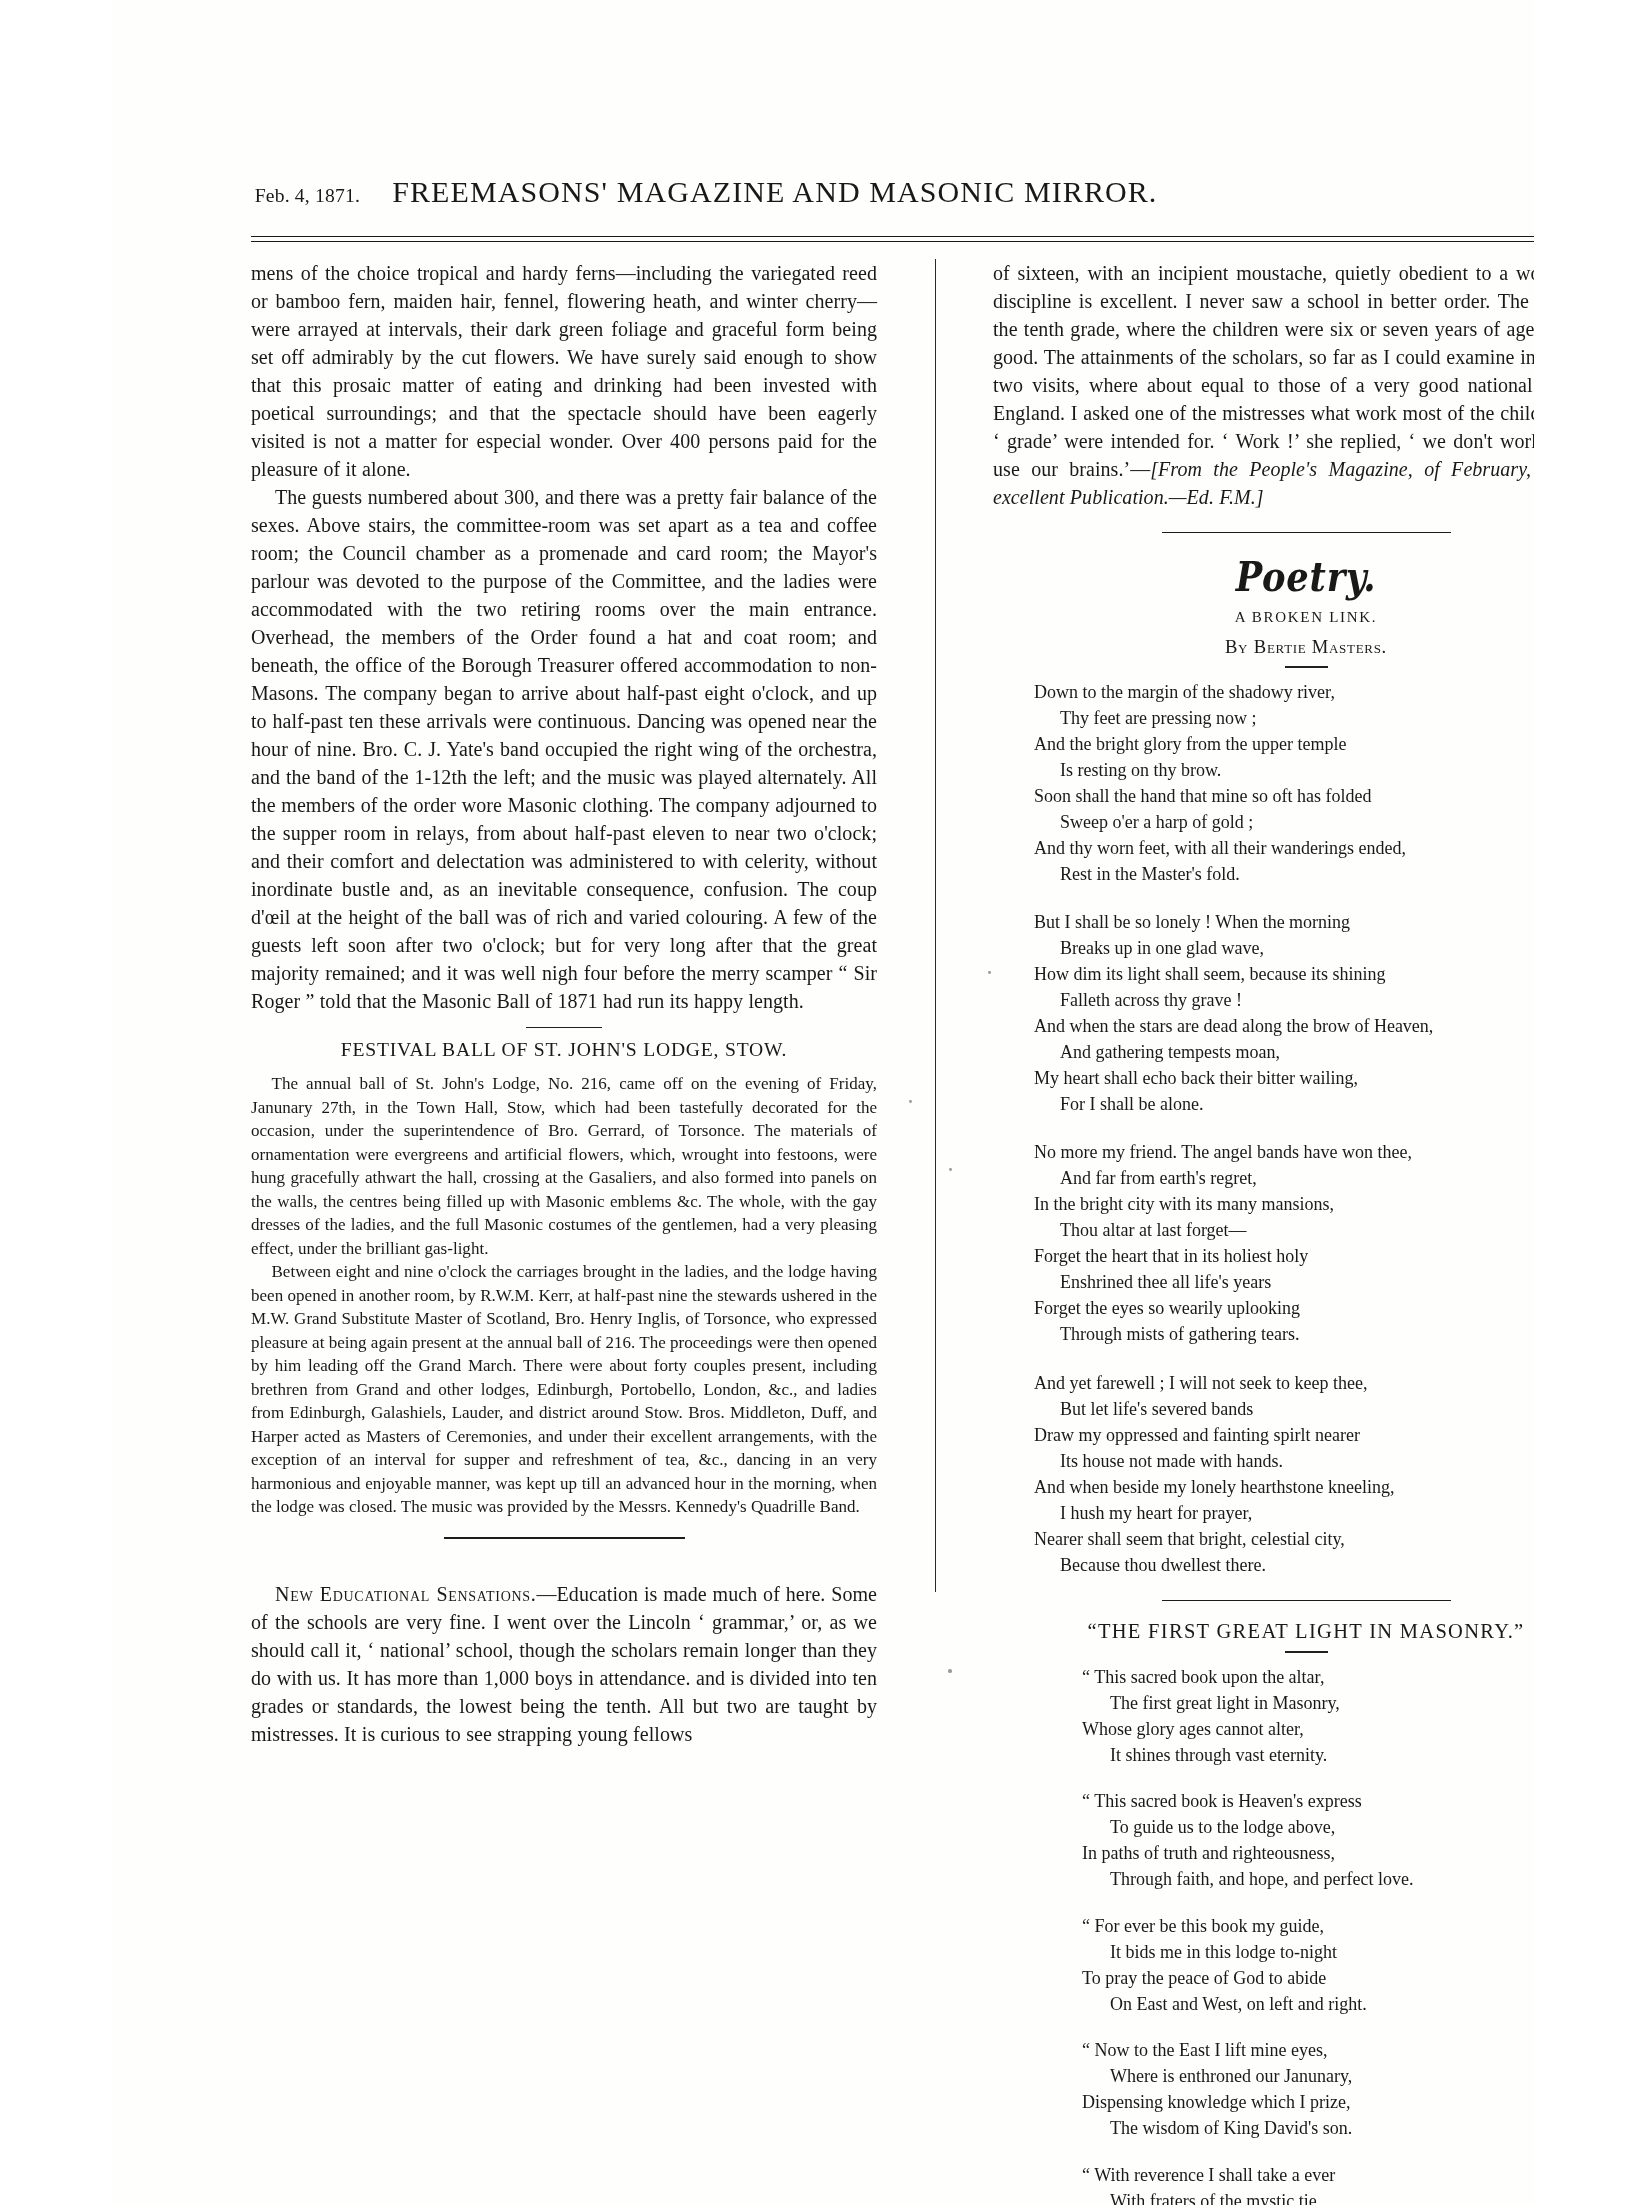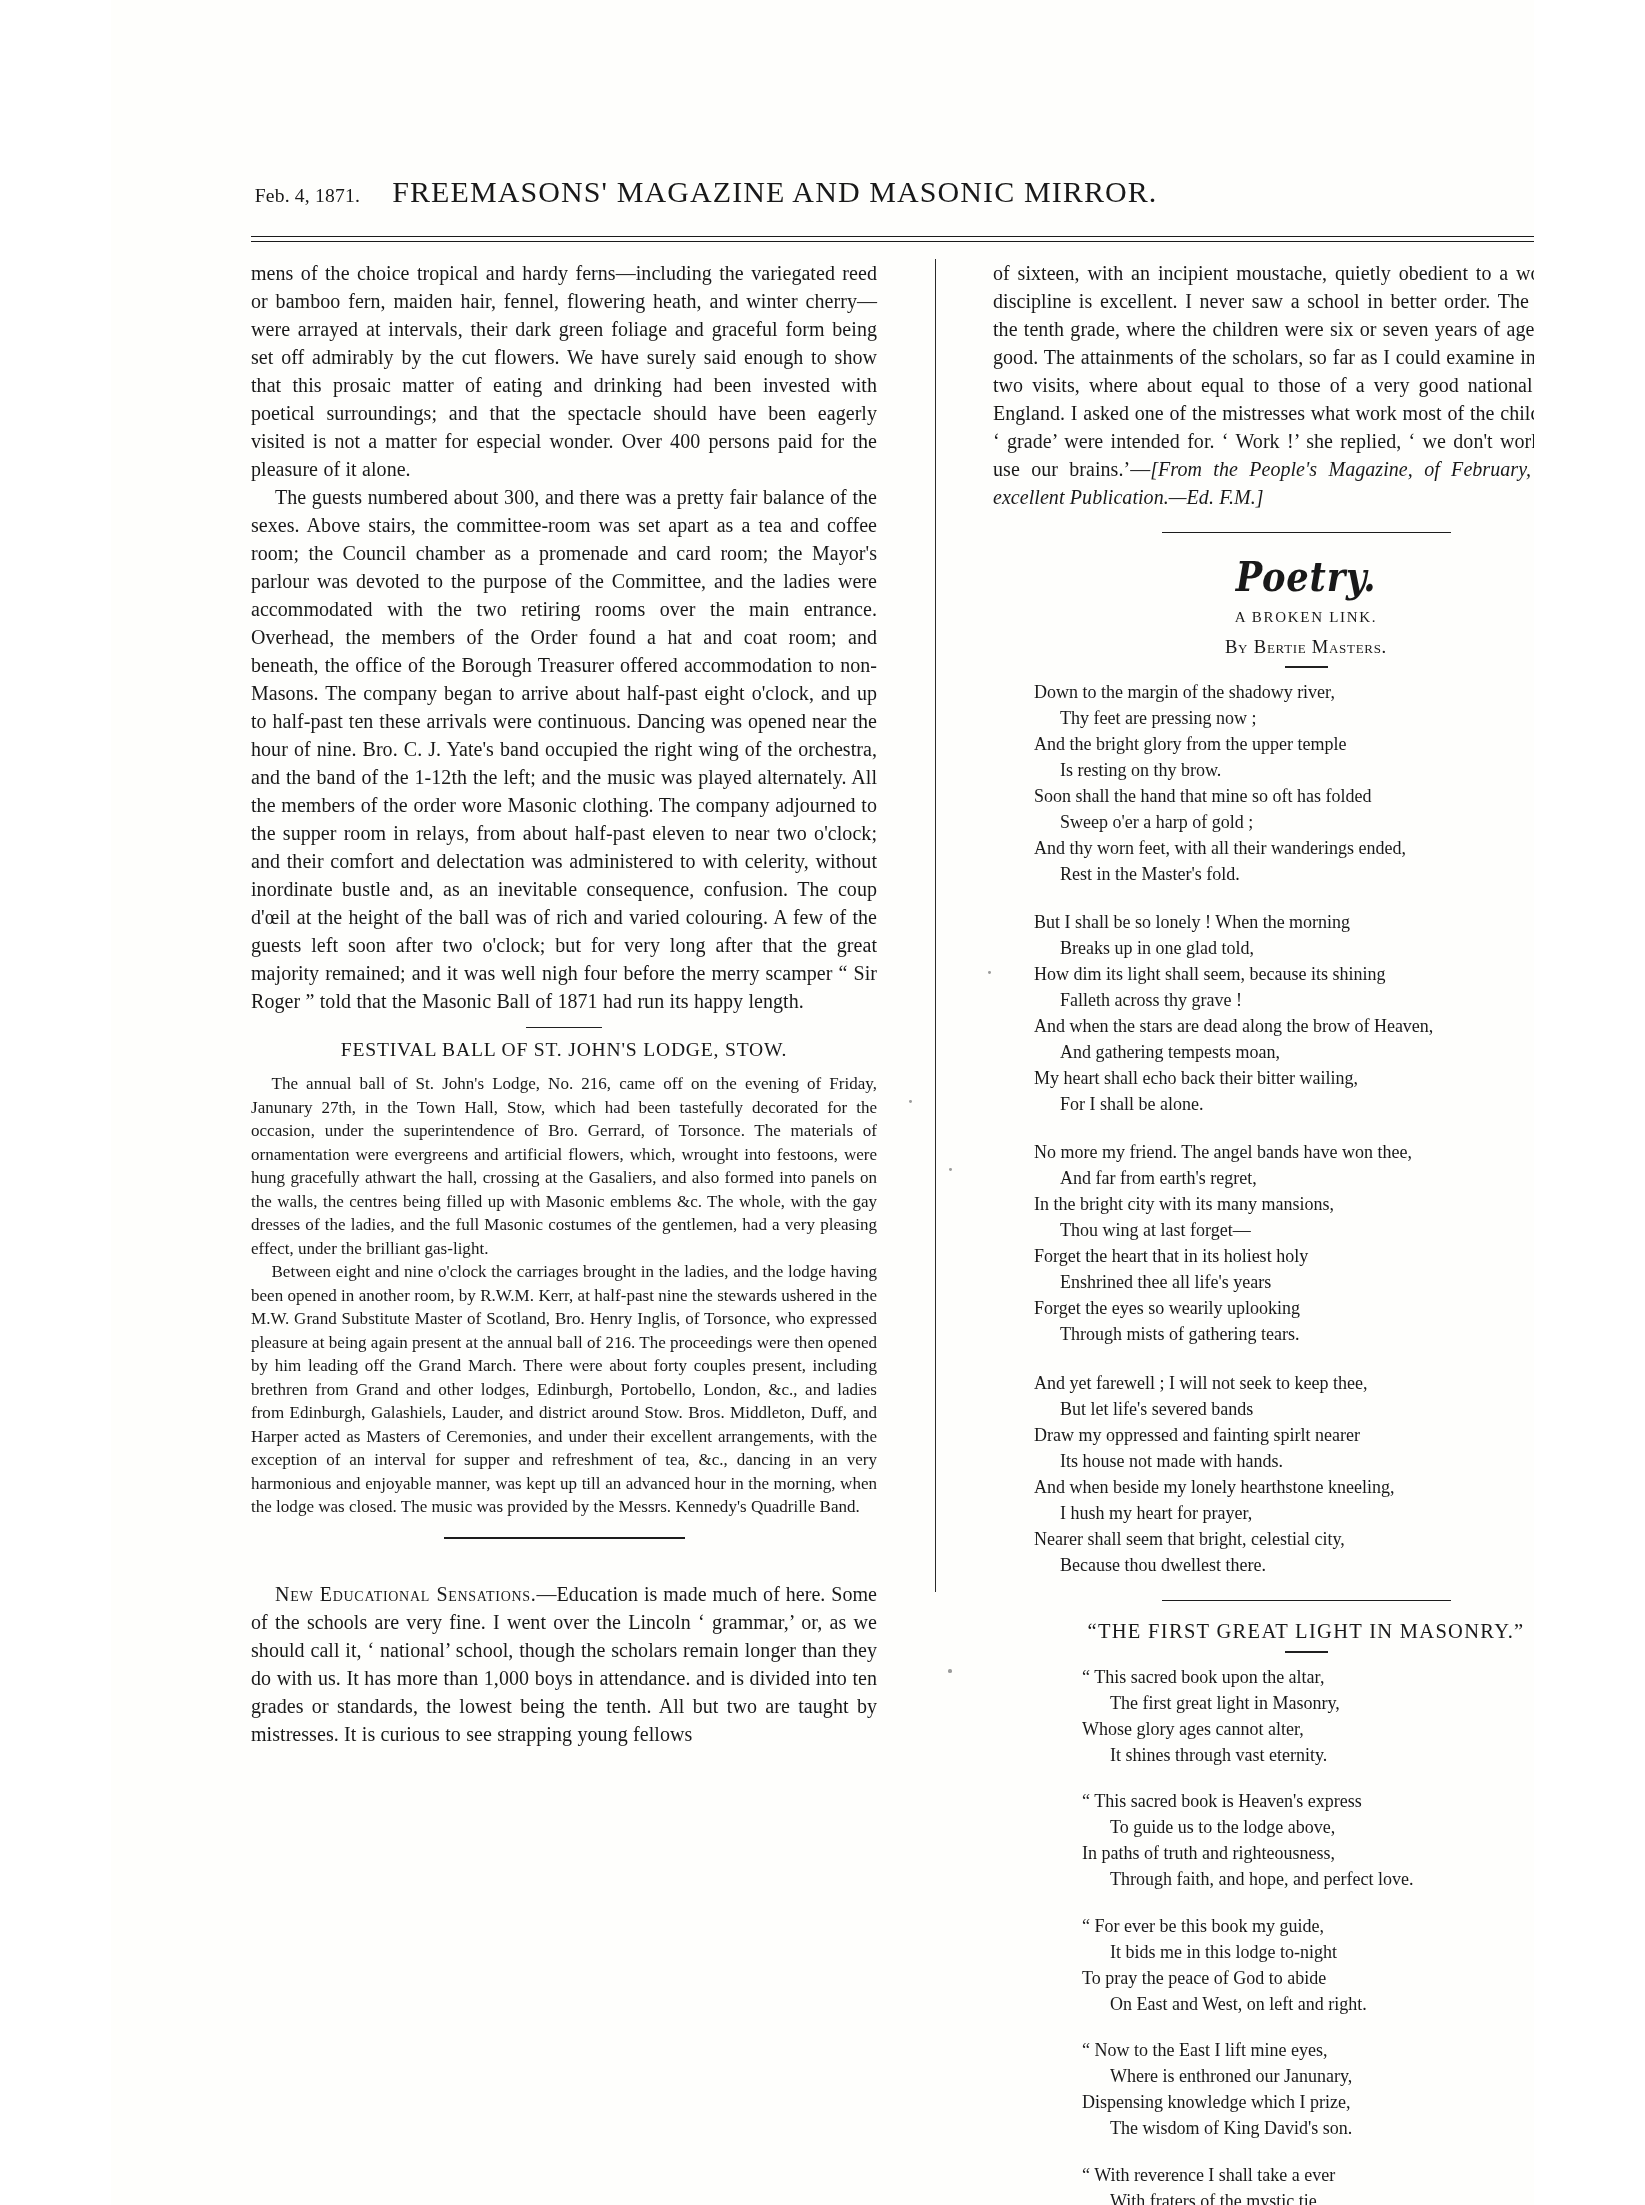--- a/index.html
+++ b/index.html
@@ -279,33 +279,33 @@
             <span class="ln ind">Thy feet are pressing now ;</span>
             <span class="ln">And the bright glory from the upper temple</span>
             <span class="ln ind">Is resting on thy brow.</span>
             <span class="ln">Soon shall the hand that mine so oft has folded</span>
             <span class="ln ind">Sweep o'er a harp of gold ;</span>
             <span class="ln">And thy worn feet, with all their wanderings ended,</span>
             <span class="ln ind">Rest in the Master's fold.</span>
           </div>
         <div class="stanza">
             <span class="ln">But I shall be so lonely !  When the morning</span>
-            <span class="ln ind">Breaks up in one glad told,</span>
+            <span class="ln ind">Breaks up in one glad wave,</span>
             <span class="ln">How dim its light shall seem, because its shining</span>
             <span class="ln ind">Falleth across thy grave !</span>
             <span class="ln">And when the stars are dead along the brow of Heaven,</span>
             <span class="ln ind">And gathering tempests moan,</span>
             <span class="ln">My heart shall echo back their bitter wailing,</span>
             <span class="ln ind">For I shall be alone.</span>
           </div>
         <div class="stanza">
             <span class="ln">No more my friend.   The angel bands have won thee,</span>
             <span class="ln ind">And far from earth's regret,</span>
             <span class="ln">In the bright city with its many mansions,</span>
-            <span class="ln ind">Thou wing at last forget—</span>
+            <span class="ln ind">Thou altar at last forget—</span>
             <span class="ln">Forget the heart that in its holiest holy</span>
             <span class="ln ind">Enshrined thee all life's years</span>
             <span class="ln">Forget the eyes so wearily uplooking</span>
             <span class="ln ind">Through mists of gathering tears.</span>
           </div>
         <div class="stanza">
             <span class="ln">And yet farewell ;  I will not seek to keep thee,</span>
             <span class="ln ind">But let life's severed bands</span>
             <span class="ln">Draw my oppressed and fainting spirlt nearer</span>
             <span class="ln ind">Its house not made with hands.</span>

